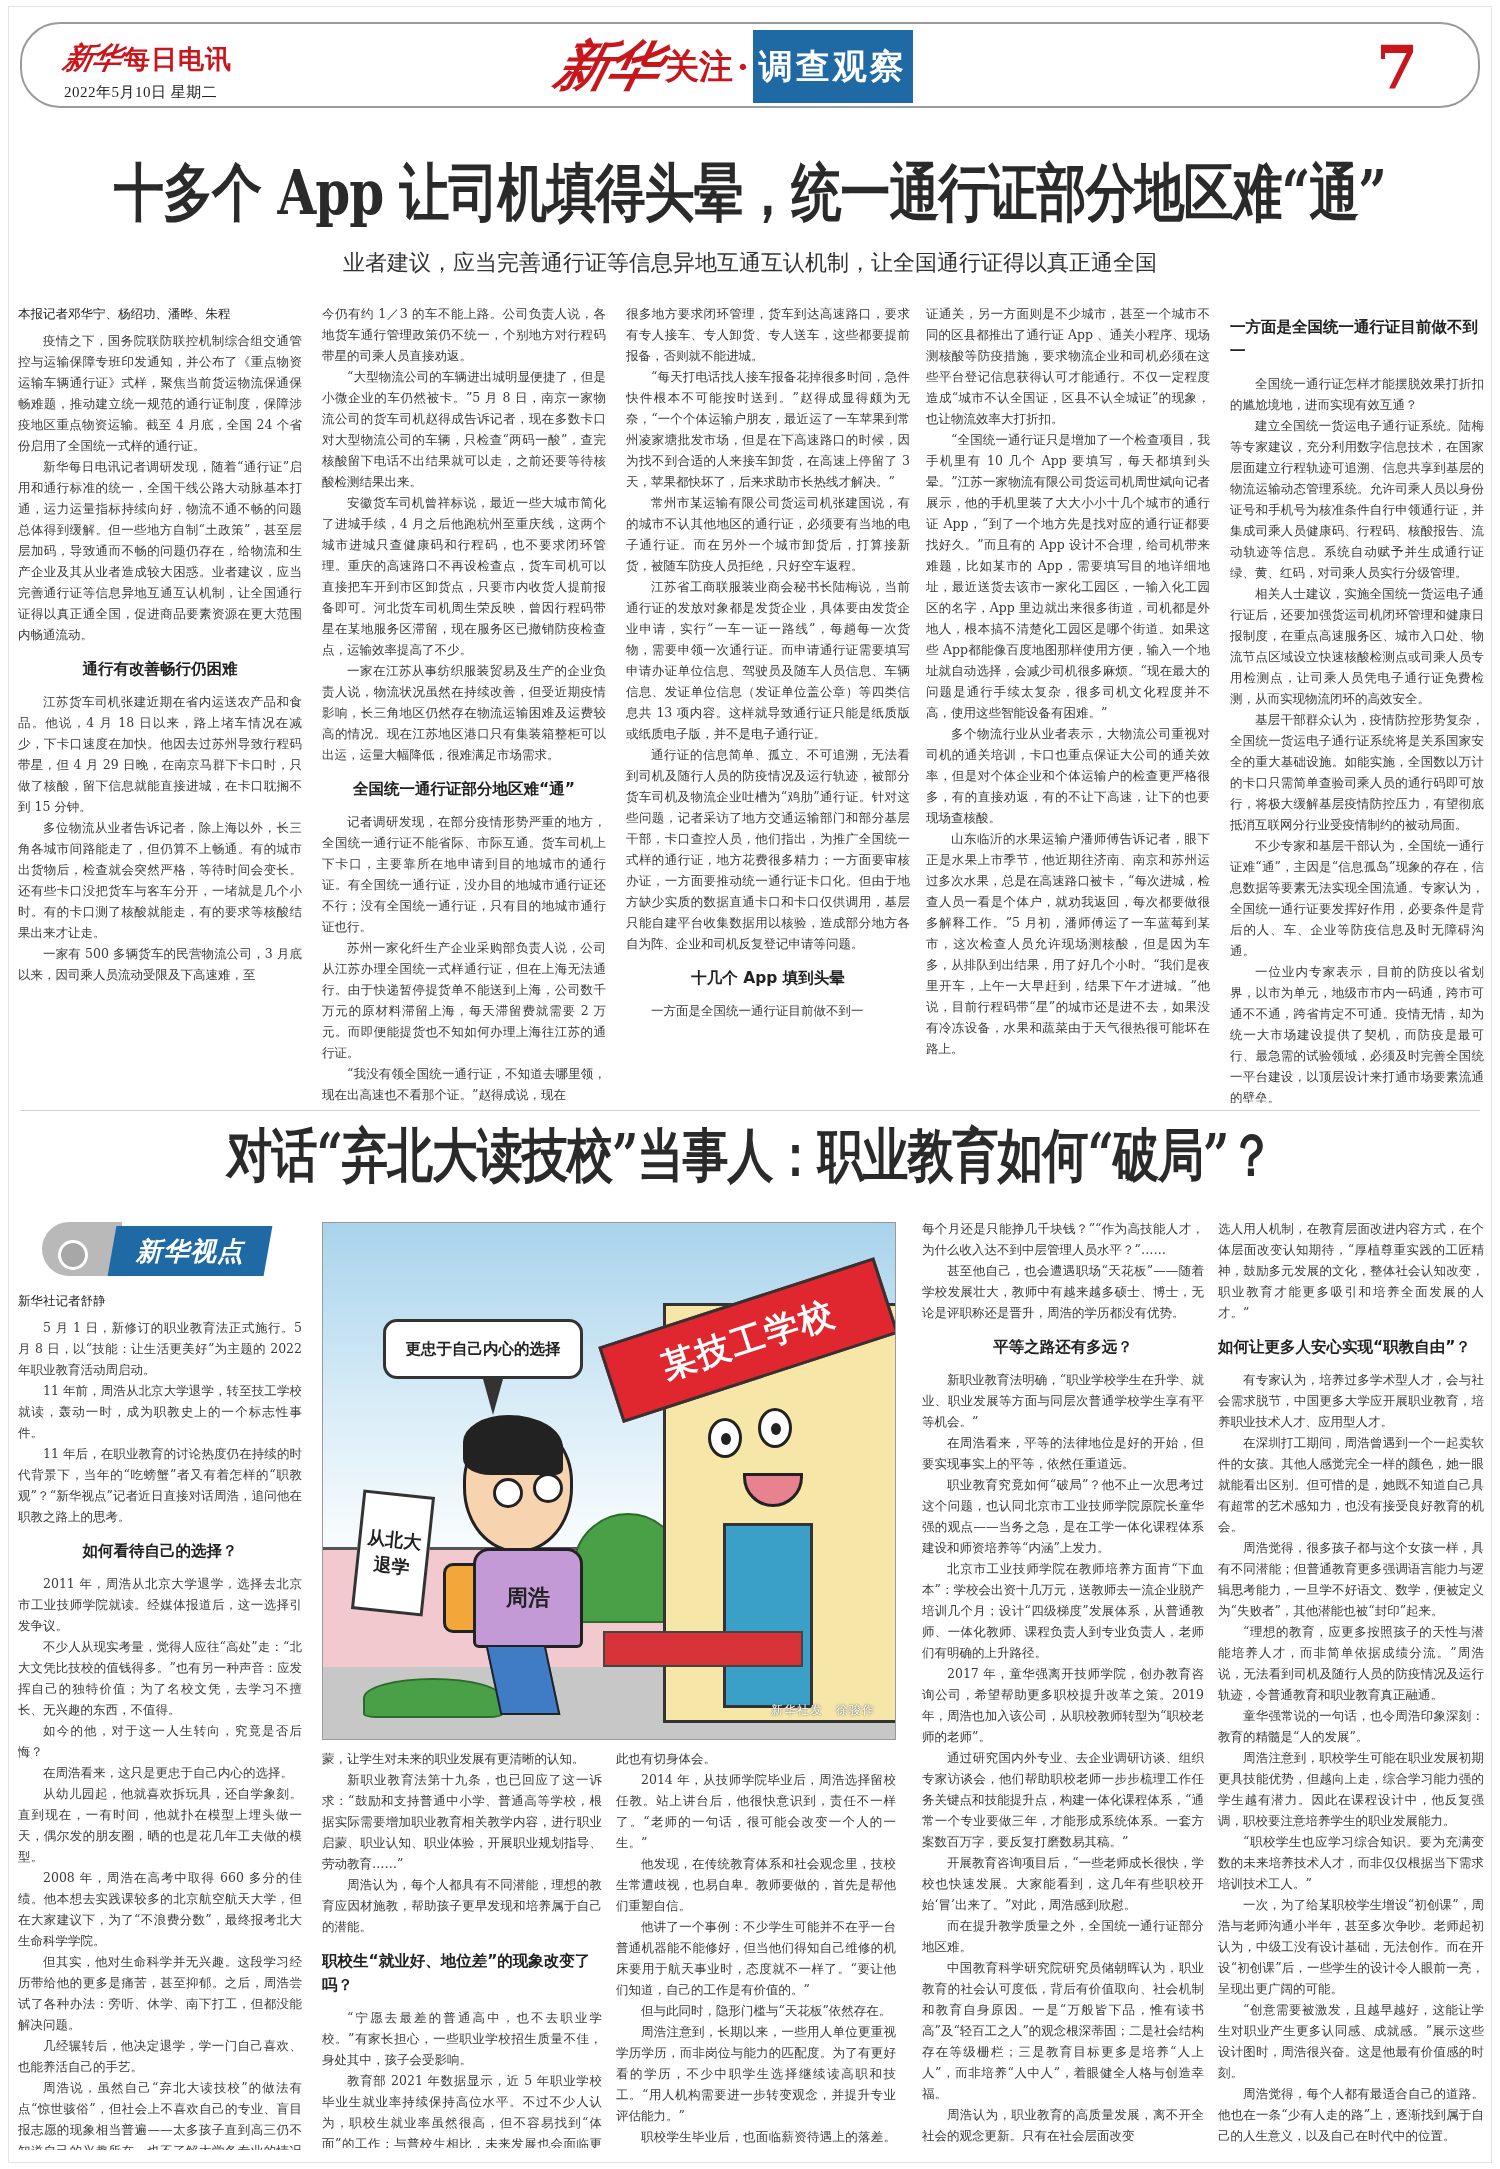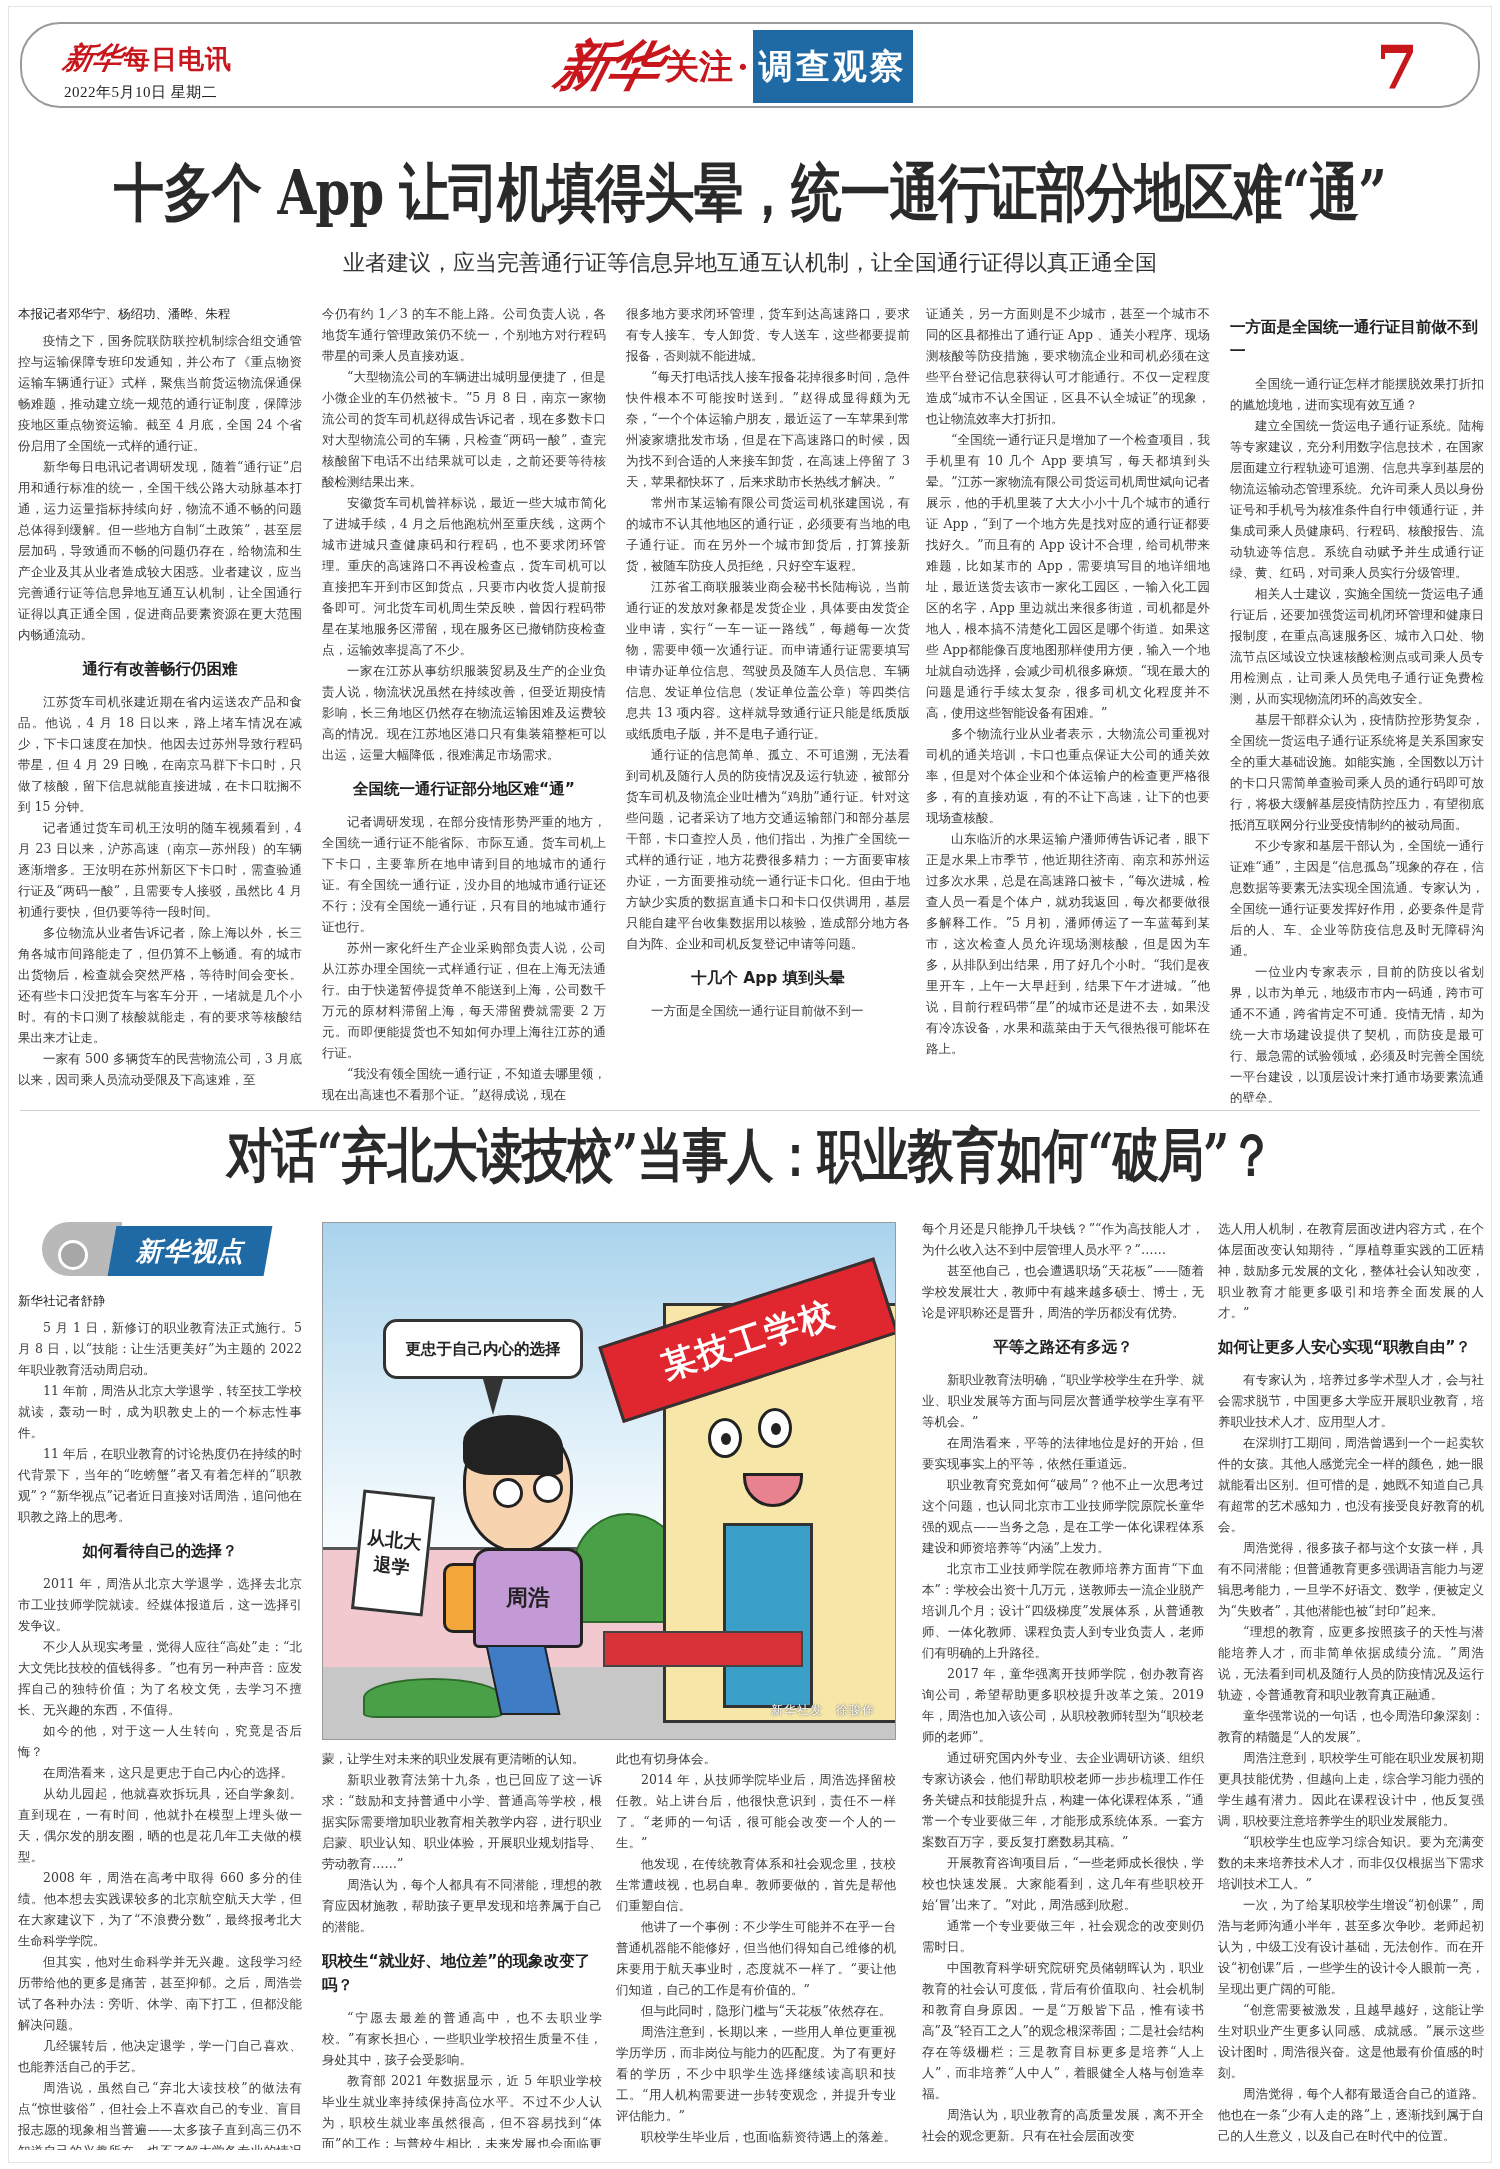--- a/index.html
+++ b/index.html
@@ -98,21 +98,20 @@
 
 <div class="headline h1">十多个 App 让司机填得头晕，统一通行证部分地区难“通”</div>
 <div class="subhead">业者建议，应当完善通行证等信息异地互通互认机制，让全国通行证得以真正通全国</div>
 
 <div class="col" style="left:18px; top:303px; width:284px; height:800px;">
   <p class="byline">本报记者邓华宁、杨绍功、潘晔、朱程</p>
   <p>疫情之下，国务院联防联控机制综合组交通管控与运输保障专班印发通知，并公布了《重点物资运输车辆通行证》式样，聚焦当前货运物流保通保畅难题，推动建立统一规范的通行证制度，保障涉疫地区重点物资运输。截至 4 月底，全国 24 个省份启用了全国统一式样的通行证。</p>
   <p>新华每日电讯记者调研发现，随着“通行证”启用和通行标准的统一，全国干线公路大动脉基本打通，运力运量指标持续向好，物流不通不畅的问题总体得到缓解。但一些地方自制“土政策”，甚至层层加码，导致通而不畅的问题仍存在，给物流和生产企业及其从业者造成较大困惑。业者建议，应当完善通行证等信息异地互通互认机制，让全国通行证得以真正通全国，促进商品要素资源在更大范围内畅通流动。</p>
   <p class="subhead-in">通行有改善畅行仍困难</p>
   <p>江苏货车司机张建近期在省内运送农产品和食品。他说，4 月 18 日以来，路上堵车情况在减少，下卡口速度在加快。他因去过苏州导致行程码带星，但 4 月 29 日晚，在南京马群下卡口时，只做了核酸，留下信息就能直接进城，在卡口耽搁不到 15 分钟。</p>
-  <p>记者通过货车司机王汝明的随车视频看到，4 月 23 日以来，沪苏高速（南京—苏州段）的车辆逐渐增多。王汝明在苏州新区下卡口时，需查验通行证及“两码一酸”，且需要专人接驳，虽然比 4 月初通行要快，但仍要等待一段时间。</p>
   <p>多位物流从业者告诉记者，除上海以外，长三角各城市间路能走了，但仍算不上畅通。有的城市出货物后，检查就会突然严格，等待时间会变长。还有些卡口没把货车与客车分开，一堵就是几个小时。有的卡口测了核酸就能走，有的要求等核酸结果出来才让走。</p>
   <p>一家有 500 多辆货车的民营物流公司，3 月底以来，因司乘人员流动受限及下高速难，至</p>
 </div>
 
 <div class="col" style="left:322px; top:303px; width:284px; height:800px;">
   <p class="noindent">今仍有约 1／3 的车不能上路。公司负责人说，各地货车通行管理政策仍不统一，个别地方对行程码带星的司乘人员直接劝返。</p>
   <p>“大型物流公司的车辆进出城明显便捷了，但是小微企业的车仍然被卡。”5 月 8 日，南京一家物流公司的货车司机赵得成告诉记者，现在多数卡口对大型物流公司的车辆，只检查“两码一酸”，查完核酸留下电话不出结果就可以走，之前还要等待核酸检测结果出来。</p>
   <p>安徽货车司机曾祥标说，最近一些大城市简化了进城手续，4 月之后他跑杭州至重庆线，这两个城市进城只查健康码和行程码，也不要求闭环管理。重庆的高速路口不再设检查点，货车司机可以直接把车开到市区卸货点，只要市内收货人提前报备即可。河北货车司机周生荣反映，曾因行程码带星在某地服务区滞留，现在服务区已撤销防疫检查点，运输效率提高了不少。</p>
   <p>一家在江苏从事纺织服装贸易及生产的企业负责人说，物流状况虽然在持续改善，但受近期疫情影响，长三角地区仍然存在物流运输困难及运费较高的情况。现在江苏地区港口只有集装箱整柜可以出运，运量大幅降低，很难满足市场需求。</p>
   <p class="subhead-in">全国统一通行证部分地区难“通”</p>
@@ -237,21 +236,21 @@
   <p class="noindent">每个月还是只能挣几千块钱？”“作为高技能人才，为什么收入达不到中层管理人员水平？”……</p>
   <p>甚至他自己，也会遭遇职场“天花板”——随着学校发展壮大，教师中有越来越多硕士、博士，无论是评职称还是晋升，周浩的学历都没有优势。</p>
   <p class="subhead-in">平等之路还有多远？</p>
   <p>新职业教育法明确，“职业学校学生在升学、就业、职业发展等方面与同层次普通学校学生享有平等机会。”</p>
   <p>在周浩看来，平等的法律地位是好的开始，但要实现事实上的平等，依然任重道远。</p>
   <p>职业教育究竟如何“破局”？他不止一次思考过这个问题，也认同北京市工业技师学院原院长童华强的观点——当务之急，是在工学一体化课程体系建设和师资培养等“内涵”上发力。</p>
   <p>北京市工业技师学院在教师培养方面肯“下血本”：学校会出资十几万元，送教师去一流企业脱产培训几个月；设计“四级梯度”发展体系，从普通教师、一体化教师、课程负责人到专业负责人，老师们有明确的上升路径。</p>
   <p>2017 年，童华强离开技师学院，创办教育咨询公司，希望帮助更多职校提升改革之策。2019 年，周浩也加入该公司，从职校教师转型为“职校老师的老师”。</p>
   <p>通过研究国内外专业、去企业调研访谈、组织专家访谈会，他们帮助职校老师一步步梳理工作任务关键点和技能提升点，构建一体化课程体系，“通常一个专业要做三年，才能形成系统体系。一套方案数百万字，要反复打磨数易其稿。”</p>
   <p>开展教育咨询项目后，“一些老师成长很快，学校也快速发展。大家能看到，这几年有些职校开始‘冒’出来了。”对此，周浩感到欣慰。</p>
-  <p>通常一个专业要做三年，社会观念的改变则仍需时日。</p>
+  <p>而在提升教学质量之外，全国统一通行证部分地区难。</p>
   <p>中国教育科学研究院研究员储朝晖认为，职业教育的社会认可度低，背后有价值取向、社会机制和教育自身原因。一是“万般皆下品，惟有读书高”及“轻百工之人”的观念根深蒂固；二是社会结构存在等级栅栏；三是教育目标更多是培养“人上人”，而非培养“人中人”，着眼健全人格与创造幸福。</p>
   <p>周浩认为，职业教育的高质量发展，离不开全社会的观念更新。只有在社会层面改变</p>
 </div>
 
 <div class="col" style="left:1218px; top:1218px; width:266px; height:932px;">
   <p class="noindent">选人用人机制，在教育层面改进内容方式，在个体层面改变认知期待，“厚植尊重实践的工匠精神，鼓励多元发展的文化，整体社会认知改变，职业教育才能更多吸引和培养全面发展的人才。”</p>
   <p class="subhead-in right">如何让更多人安心实现“职教自由”？</p>
   <p>有专家认为，培养过多学术型人才，会与社会需求脱节，中国更多大学应开展职业教育，培养职业技术人才、应用型人才。</p>
   <p>在深圳打工期间，周浩曾遇到一个一起卖软件的女孩。其他人感觉完全一样的颜色，她一眼就能看出区别。但可惜的是，她既不知道自己具有超常的艺术感知力，也没有接受良好教育的机会。</p>
   <p>周浩觉得，很多孩子都与这个女孩一样，具有不同潜能；但普通教育更多强调语言能力与逻辑思考能力，一旦学不好语文、数学，便被定义为“失败者”，其他潜能也被“封印”起来。</p>

